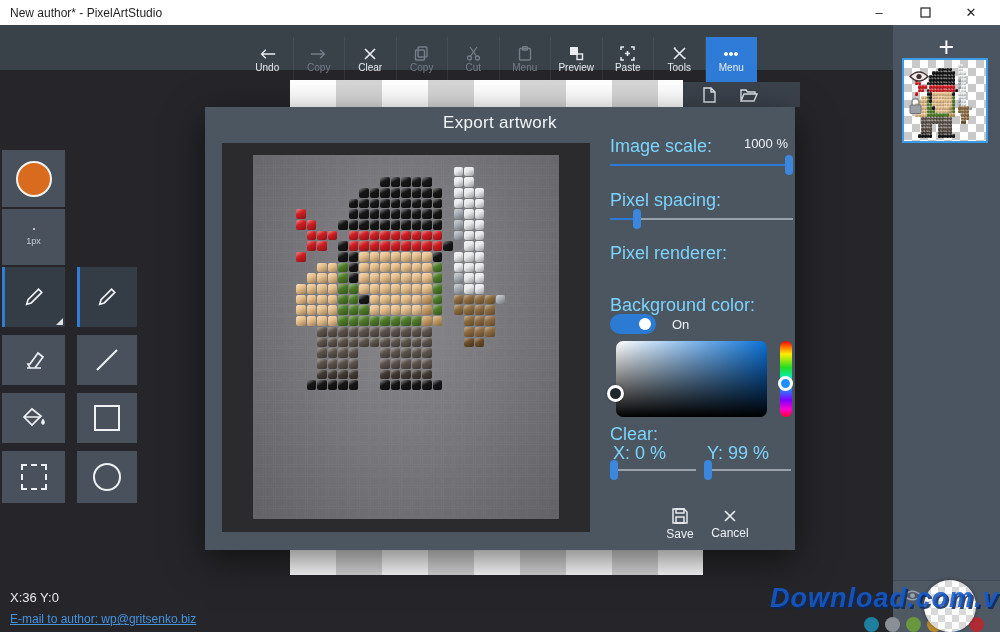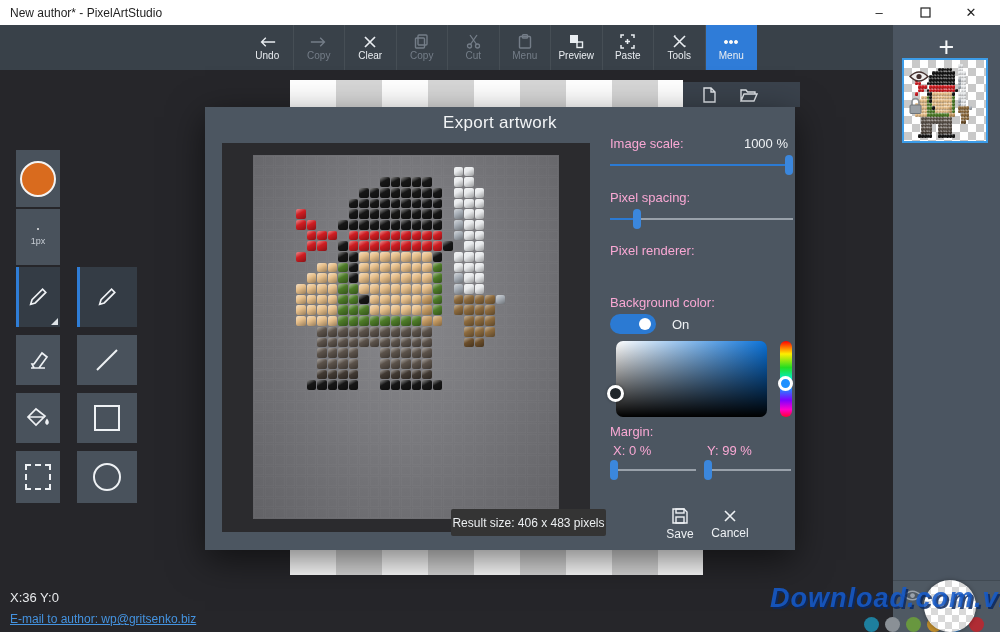--- a/index.html
+++ b/index.html
@@ -9,37 +9,37 @@
 
   
   #titlebar { left:0; top:0; width:1000px; height:25px; background:#ffffff; display:flex; align-items:center; z-index:80; }
   #titlebar .title { font-size:12px; color:#1f1f1f; padding-left:10px; }
   #titlebar .wctrls { position:absolute; right:18px; top:0; height:25px; display:flex; align-items:center; gap:24px; }
   .wbtn { width:22px; height:22px; display:flex; align-items:center; justify-content:center; color:#222; font-size:13px; cursor:default; }
   .wbtn svg { display:block; }
 
   
   #toolbar { left:0; top:25px; width:893px; height:45px; background:#394149; z-index:5; }
-  #tbuttons { position:absolute; left:242px; top:0; height:45px; display:flex; }
+  #tbuttons { position:absolute; left:242px; top:12px; height:45px; display:flex; }
   .tb { width:51.5px; height:45px; display:flex; flex-direction:column; align-items:center; justify-content:center; gap:2px; color:#e9edf1; border-right:1px solid rgba(255,255,255,0.07); }
   .tb .lbl { font-size:10px; line-height:10px; }
   .tb svg { stroke:#e9edf1; }
   .tb.disabled { color:#747d88; }
   .tb.disabled svg { stroke:#747d88; }
   .tb.active { background:#2f7cd8; border-right:none; }
 
   
   .canvas-strip { background:repeating-linear-gradient(90deg,#ffffff 0 46px,#d7d7d7 46px 92px); z-index:1; }
   #strip-top { left:290px; top:80px; width:393px; height:28px; }
   #strip-bottom { left:290px; top:548px; width:413px; height:27px; }
   #minipanel { left:683px; top:82px; width:117px; height:25px; background:#3a424c; display:flex; align-items:center; gap:24px; padding-left:20px; z-index:2; }
   #minipanel svg { stroke:#dfe3e8; }
 
   
-  .toolcell { left:16px; width:44px; background:#49525c; display:flex; align-items:center; justify-content:center; position:absolute; z-index:4; }
+  .toolcell { left:2px; width:63px; background:#49525c; display:flex; align-items:center; justify-content:center; position:absolute; z-index:4; }
   .toolcell svg { stroke:#eef1f4; }
   .toolcell.sel { background:#343c45; }
   .toolcell.sel::before { content:""; position:absolute; left:0; top:0; bottom:0; width:3px; background:#2f7dd6; }
   .fly { left:77px; width:60px; }
   .corner-tri { position:absolute; right:2px; bottom:2px; width:0; height:0; border-left:7px solid transparent; border-bottom:7px solid #dfe3e7; }
   #swatch-circle { width:36px; height:36px; border-radius:50%; background:#d96b1e; border:2px solid #f3f3f3; }
   #brushdot { width:2px; height:2px; background:#e8e8e8; border-radius:50%; margin-bottom:6px; }
   .sizelbl { font-size:9px; color:#c7cdd4; }
   .dash-sq { width:26px; height:26px; border:2px dashed #eef1f4; }
   .rect-ic { width:26px; height:26px; border:2px solid #eef1f4; }
@@ -49,21 +49,21 @@
   #dialog { left:205px; top:107px; width:590px; height:443px; background:#4c5661; box-shadow:0 10px 34px rgba(0,0,0,.55); z-index:50; }
   #dlg-title { position:absolute; left:0; top:6px; width:590px; text-align:center; font-size:17px; color:#f2f4f6; letter-spacing:.3px; }
   #preview-box { position:absolute; left:17px; top:36px; width:368px; height:389px; background:#2b2b2e; }
   #preview-img { position:absolute; left:31px; top:12px; width:306px; height:364px;
       background:radial-gradient(ellipse at 50% 42%, #88888c 0%, #7a7a7e 42%, #626266 100%); }
   #preview-grid { position:absolute; inset:0; display:grid; gap:1px; padding:1px; }
   #preview-grid div { border-radius:2px; }
   #preview-grid .empty { box-shadow:inset 0 0 0 0.5px rgba(255,255,255,0.05); border-radius:0; }
   #result-tip { position:absolute; left:246px; top:402px; width:155px; height:27px; background:#343434; color:#eceff1; font-size:12px; display:flex; align-items:center; justify-content:center; border-radius:2px; }
 
-  .dlabel { position:absolute; font-size:13px; color:#f9a8d4; }
+  .dlabel { position:absolute; font-size:18px; color:#7dd3fc; }
   .dvalue { position:absolute; font-size:13px; color:#eef1f4; }
 
   .slider { position:absolute; height:20px; }
   .slider .track { position:absolute; left:0; right:0; top:9px; height:2px; background:#99a1aa; }
   .slider .fill { position:absolute; left:0; top:9px; height:2px; background:#2b7ad3; }
   .slider .thumb { position:absolute; top:0; width:8px; height:20px; border-radius:4px; background:#3b87dd; }
 
   #dropdown { position:absolute; left:405px; top:155px; width:180px; height:26px; background:#1d242d; border:2px solid #cfd4da; display:flex; align-items:center; justify-content:space-between; padding:0 9px; color:#f2f4f6; font-size:13px; }
   #dropdown svg { stroke:#dfe3e8; }
 
@@ -1235,21 +1235,20 @@
           <div class="empty"></div>
           <div class="empty"></div>
           <div class="empty"></div>
           <div class="empty"></div>
           <div class="empty"></div>
           <div class="empty"></div>
           <div class="empty"></div>
         </div>
     </div>
   </div>
-  <div id="result-tip">Result size: 406 x 483  pixels</div>
 
   <span class="dlabel" style="left:405px;top:29px;">Image scale:</span>
   <span class="dvalue" style="right:7px;top:29px;">1000 %</span>
   <div class="slider" style="left:405px;top:48px;width:183px;">
     <div class="track"></div>
     <div class="fill" style="width:100%;"></div>
     <div class="thumb" style="left:calc(100% - 8px);"></div>
   </div>
 
   <span class="dlabel" style="left:405px;top:83px;">Pixel spacing:</span>
@@ -1269,21 +1268,21 @@
     <span id="toggle-label">On</span>
   </div>
 
   <div id="sv-box">
     <div id="sv-thumb"></div>
   </div>
   <div id="hue-bar">
     <div id="hue-thumb"></div>
   </div>
 
-  <span class="dlabel" style="left:405px;top:317px;">Margin:</span>
+  <span class="dlabel" style="left:405px;top:317px;">Clear:</span>
   <span class="dlabel" style="left:408px;top:336px;">X: 0 %</span>
   <span class="dlabel" style="left:502px;top:336px;">Y: 99 %</span>
   <div class="slider" style="left:405px;top:353px;width:86px;">
     <div class="track"></div>
     <div class="thumb" style="left:0;"></div>
   </div>
   <div class="slider" style="left:499px;top:353px;width:87px;">
     <div class="track"></div>
     <div class="thumb" style="left:0;"></div>
   </div>

